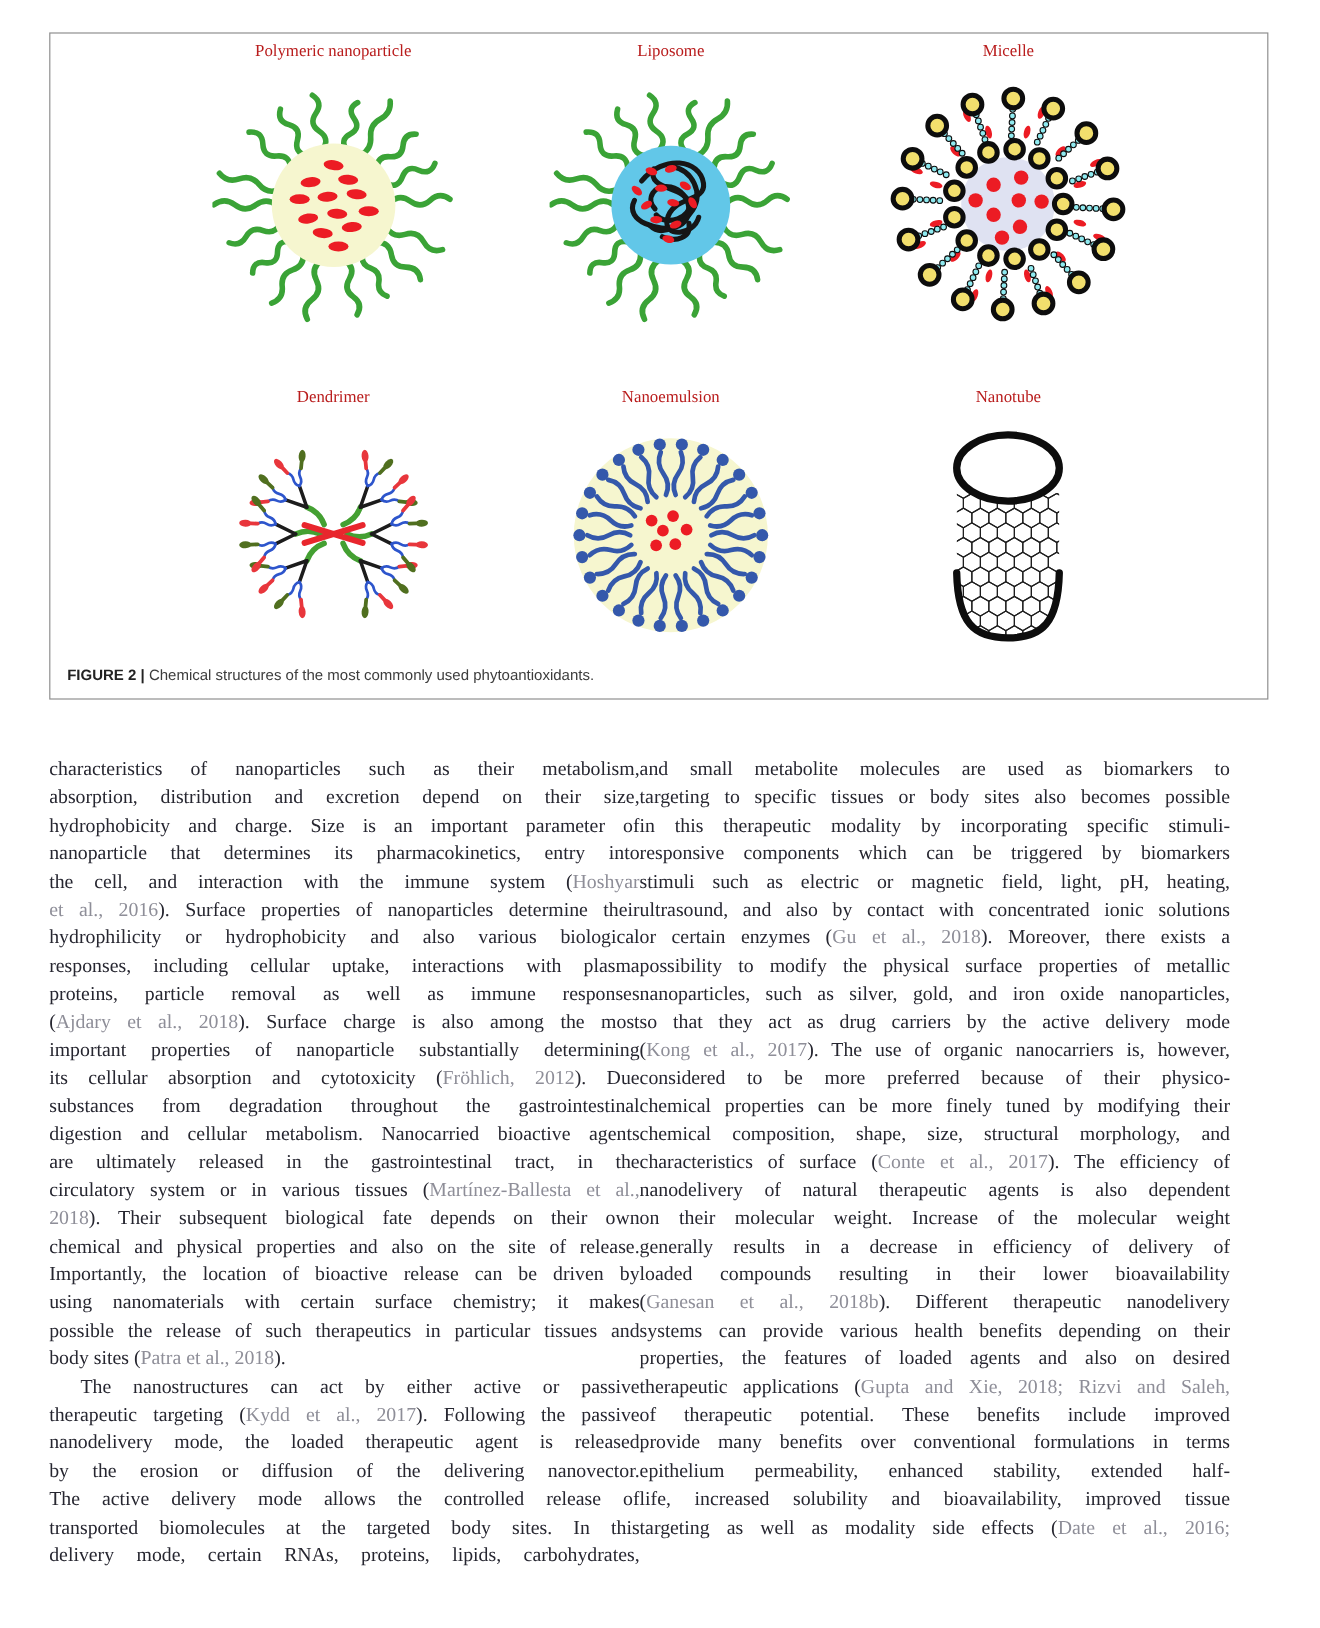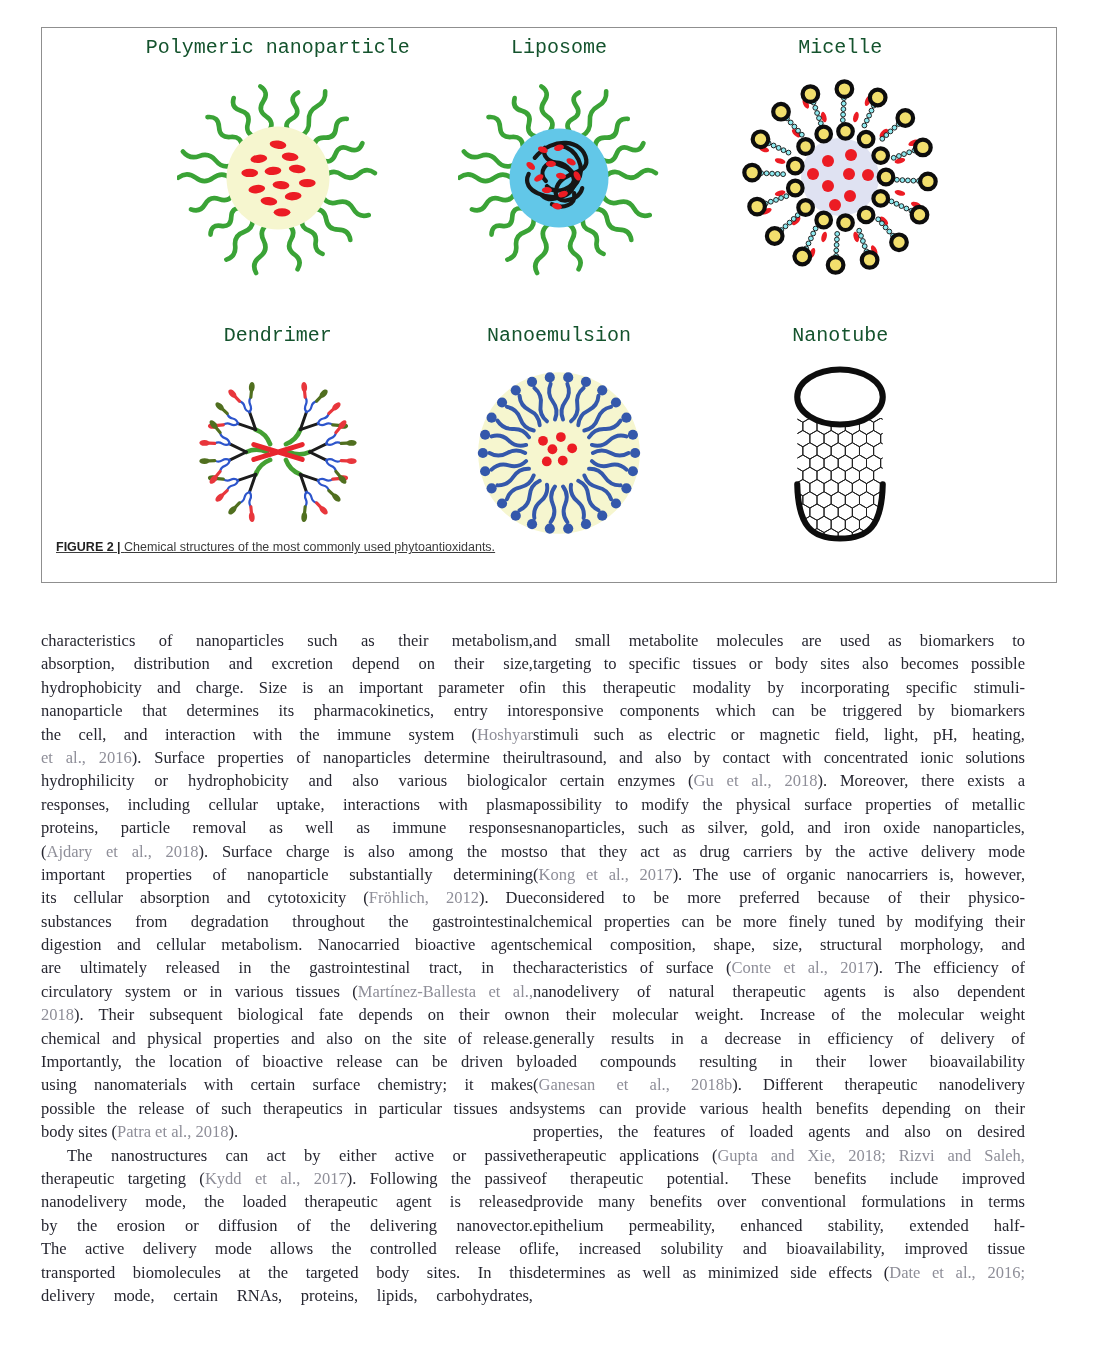--- a/index.html
+++ b/index.html
@@ -4,26 +4,26 @@
 <style>
   html,body{margin:0;padding:0;background:#fff;}
   .page{width:1100px;height:1357px;background:#fff;position:relative;overflow:hidden;
         font-family:"Liberation Serif", serif;}
   .figure-box{position:absolute;left:41px;top:27px;width:1016px;height:556px;
         border:1.5px solid #8f8f8f;box-sizing:border-box;background:#fff;}
   .fig-grid{display:grid;grid-template-columns:1fr 1fr 1fr;padding-left:95px;padding-right:75px;}
   .fig-grid.r1{padding-top:8px;height:288px;}
   .fig-grid.r2{height:216px;}
   .cell{display:flex;flex-direction:column;align-items:center;}
-  .panel-label{font-family:Liberation Mono, monospace;font-size:20px;color:#14532d;}
+  .panel-label{font-family:Liberation Serif, serif;font-size:14px;color:#b91c1c;}
   .r1 .art{margin-top:18px;}
   .r2 .art{margin-top:12px;}
   .art svg{display:block;}
-  .caption{margin:0 14px 0 14px;font-family:"Liberation Sans", sans-serif;
-        font-size:12.5px;color:#3c3c3c;text-decoration:underline;}
+  .caption{margin:16px 14px 0 14px;font-family:"Liberation Sans", sans-serif;
+        font-size:12.5px;color:#3c3c3c;}
   .cap-b{font-weight:bold;color:#222;}
   .columns{position:absolute;left:41px;top:629px;width:1017px;display:flex;}
   .col{width:492px;}
   .tline{font-size:16.5px;line-height:23.4px;color:#262630;text-align:justify;
         text-align-last:justify;max-height:23.4px;overflow:hidden;}
   .tline.end{text-align-last:left;}
   .tline.indent{text-indent:26px;}
   .cite{color:#8e8e98;}
 </style>
 </head>
@@ -594,16 +594,16 @@
         <div class="tline"><span>generally results in a decrease in efficiency of delivery of</span></div>
         <div class="tline"><span>loaded compounds resulting in their lower bioavailability</span></div>
         <div class="tline"><span>(</span><span class="cite">Ganesan et al., 2018b</span><span>). Different therapeutic nanodelivery</span></div>
         <div class="tline"><span>systems can provide various health benefits depending on their</span></div>
         <div class="tline"><span>properties, the features of loaded agents and also on desired</span></div>
         <div class="tline"><span>therapeutic applications (</span><span class="cite">Gupta and Xie, 2018; Rizvi and Saleh,</span></div>
         <div class="tline"><span>of therapeutic potential. These benefits include improved</span></div>
         <div class="tline"><span>provide many benefits over conventional formulations in terms</span></div>
         <div class="tline"><span>epithelium permeability, enhanced stability, extended half-</span></div>
         <div class="tline"><span>life, increased solubility and bioavailability, improved tissue</span></div>
-        <div class="tline"><span>determines as well as minimized side effects (</span><span class="cite">Date et al., 2016;</span></div>
+        <div class="tline"><span>targeting as well as modality side effects (</span><span class="cite">Date et al., 2016;</span></div>
       </div>
   </div>
 </div>
 
 </body></html>

